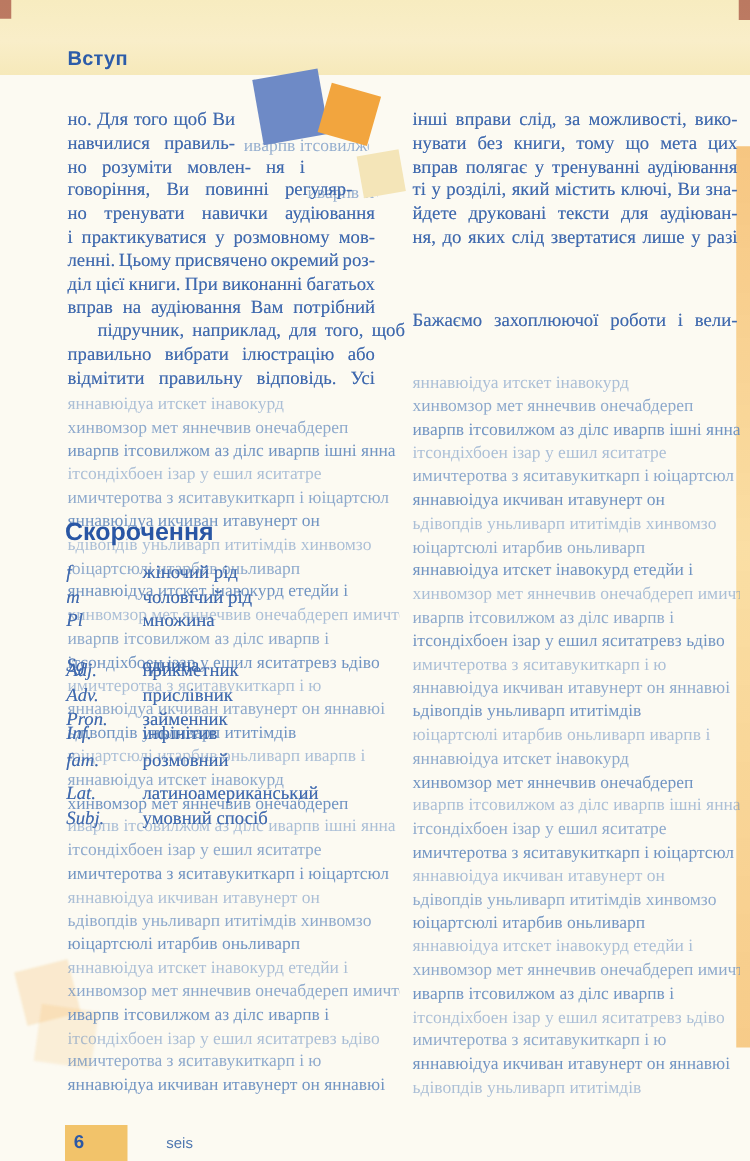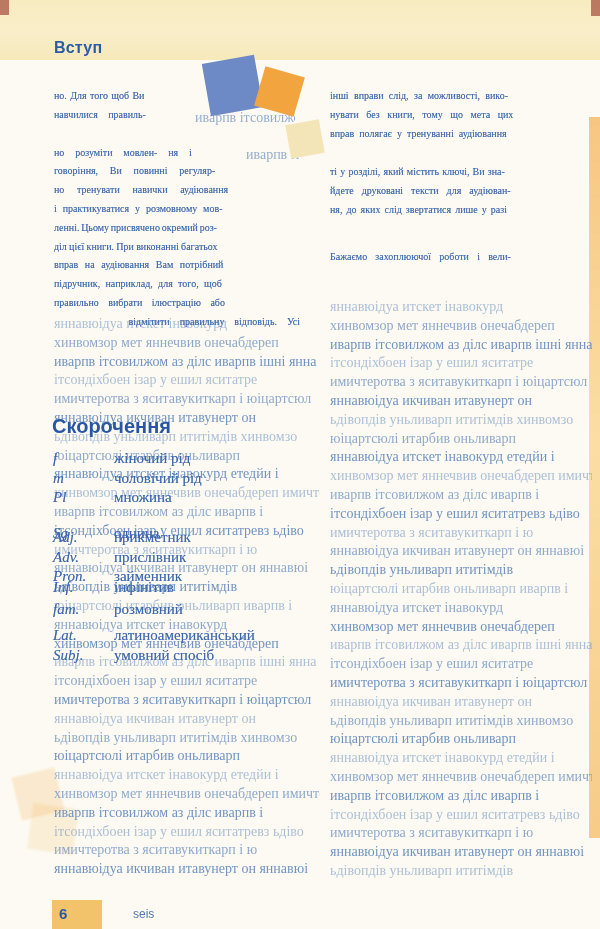--- a/index.html
+++ b/index.html
@@ -34,21 +34,21 @@
     background:linear-gradient(180deg,rgba(243,166,60,.62),rgba(248,199,100,.55) 45%,rgba(243,172,66,.60));
     filter:blur(.4px);
   }
   
   .col { position:absolute; z-index:4; }
   #col-left    { left:54px;  top:87px; width:246px; }
   #col-right-1 { left:330px; top:87px; width:260px; }
   #col-right-2 { left:330px; top:248px; width:260px; }
   .line {
     height:18.8px; line-height:18.8px;
-    font-size:10px; color:#3f69ae;
+    font-size:15px; color:#3f69ae;
     white-space:nowrap; text-align:left;
     text-shadow:0 0 .5px rgba(63,105,174,.55);
   }
   
   #abbr-title {
     position:absolute; left:52px; top:415px; margin:0; z-index:4;
     font-family:"Liberation Sans","DejaVu Sans",sans-serif;
     font-weight:bold; font-size:20px; color:#2956a4;
   }
   #abbr-list { position:absolute; left:53px; top:449px; width:270px; z-index:4; }
@@ -168,36 +168,36 @@
       <div class="bleed-line" style="left: 330px; width: 262px; top: 824.4px; opacity: 0.75;">имичтеротва з яситавукиткарп і ю</div>
       <div class="bleed-line" style="left: 330px; width: 262px; top: 843.2px; opacity: 0.95;">яннавюідуа икчиван итавунерт он яннавюі</div>
       <div class="bleed-line" style="left: 330px; width: 262px; top: 862px; opacity: 0.55;">ьдівопдів уньливарп ититімдів </div>
       <div class="bleed-line" style="left: 195px; top: 109px; width: 100px; opacity: 0.7;">иварпв ітсовилжом аз ділс иварпв ішні</div>
       <div class="bleed-line" style="left: 246px; top: 146px; width: 56px; opacity: 0.7;">иварпв ітсовилжом аз ділс иварпв ішні</div>
     </div>
 
   <div id="col-left" class="col">
       <div class="line" style="width: 134px;"><span style="word-spacing: 0.8125px;">но. Для того щоб Ви</span></div>
       <div class="line" style="width: 134px;"><span style="word-spacing: 7.78125px;">навчилися правиль-</span></div>
-      <div class="line" style="width: 190px; margin-top: 19px;"><span style="word-spacing: 8.29297px;">но розуміти мовлен- ня і</span></div>
+      <div class="line" style="width: 190px;"><span style="word-spacing: 8.29297px;">но розуміти мовлен- ня і</span></div>
       <div class="line" style="width: 228px;"><span style="word-spacing: 9.22917px;">говоріння, Ви повинні регуляр-</span></div>
       <div class="line" style="width: 246px;"><span style="word-spacing: 10.151px;">но тренувати навички аудіювання</span></div>
       <div class="line" style="width: 246px;"><span style="word-spacing: 3.375px;">і практикуватися у розмовному мов-</span></div>
       <div class="line" style="width: 246px;"><span style="word-spacing: -0.785156px;">ленні. Цьому присвячено окремий роз-</span></div>
       <div class="line" style="width: 246px;"><span style="word-spacing: -0.25px;">діл цієї книги. При виконанні багатьох</span></div>
       <div class="line" style="width: 246px;"><span style="word-spacing: 4.10156px; margin-top: 20px;">вправ на аудіювання Вам потрібний</span></div>
-      <div class="line" style="width: 246px;"><span style="word-spacing: 2.82031px;">підручник, наприклад, для того, щоб</span></div>
+      <div class="line" style="width: 246px; margin-left: 24px;"><span style="word-spacing: 2.82031px;">підручник, наприклад, для того, щоб</span></div>
       <div class="line" style="width: 246px;"><span style="word-spacing: 6.96354px;">правильно вибрати ілюстрацію або</span></div>
       <div class="line" style="width: 246px; text-align: right;"><span style="word-spacing: 7.45312px;">відмітити правильну відповідь. Усі</span></div>
     </div>
   <div id="col-right-1" class="col">
       <div class="line" style="width: 260px;"><span style="word-spacing: 2.8125px;">інші вправи слід, за можливості, вико-</span></div>
       <div class="line" style="width: 260px;"><span style="word-spacing: 5.00781px;">нувати без книги, тому що мета цих</span></div>
       <div class="line" style="width: 260px;"><span style="word-spacing: 2.50781px;">вправ полягає у тренуванні аудіювання</span></div>
-      <div class="line" style="width: 260px; margin-top: 20px;"><span style="word-spacing: 0.660714px;">ті у розділі, який містить ключі, Ви зна-</span></div>
+      <div class="line" style="width: 260px;"><span style="word-spacing: 0.660714px;">ті у розділі, який містить ключі, Ви зна-</span></div>
       <div class="line" style="width: 260px;"><span style="word-spacing: 5.46484px;">йдете друковані тексти для аудіюван-</span></div>
       <div class="line" style="width: 260px;"><span style="word-spacing: 1.54018px;">ня, до яких слід звертатися лише у разі</span></div>
     </div>
   <div id="col-right-2" class="col">
       <div class="line" style="width: 260px;"><span style="word-spacing: 5.71094px;">Бажаємо захоплюючої роботи і вели-</span></div>
     </div>
 
   <h2 id="abbr-title">Скорочення</h2>
   <div id="abbr-list">
       <div class="abbr-row" style="top: 0px;">

